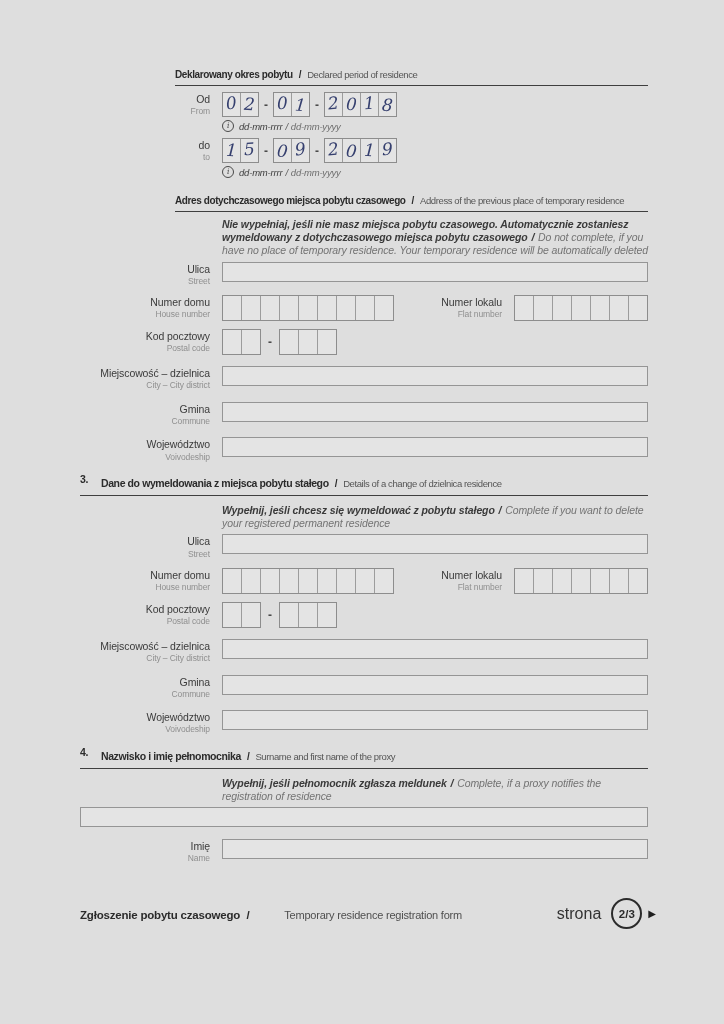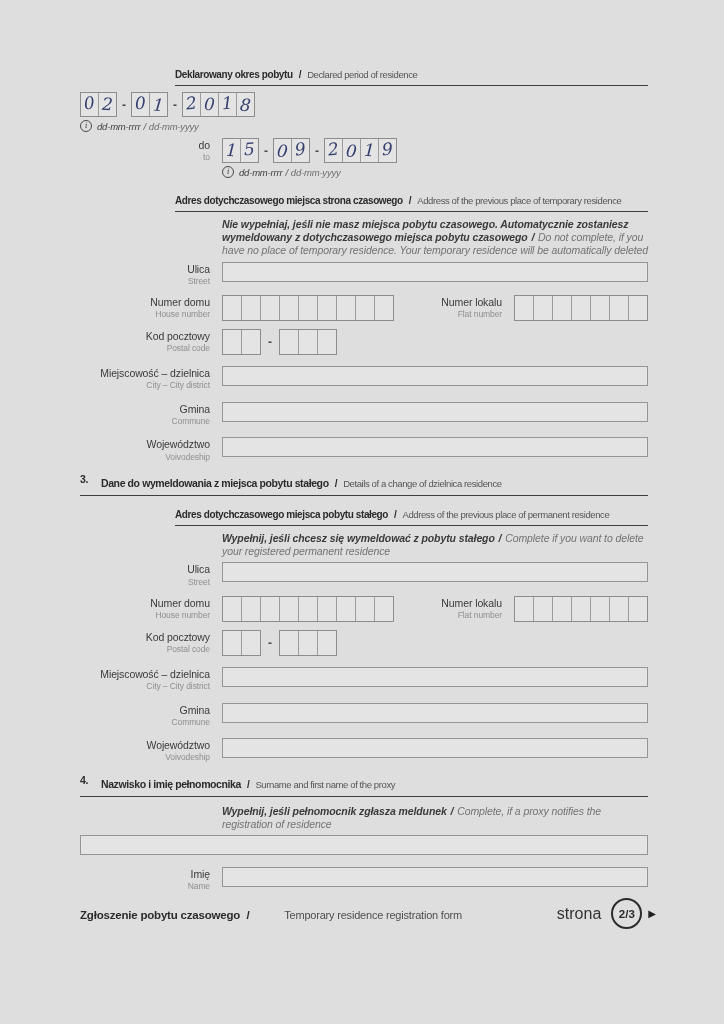--- a/index.html
+++ b/index.html
@@ -110,20 +110,24 @@
 
 <div class="content">
 
   <div class="sub-header">
     <span class="hdr-pl">Deklarowany okres pobytu</span>
     <span class="hdr-sep">/</span>
     <span class="hdr-en">Declared period of residence</span>
   </div>
 
   <div class="drow mb-a">
+    <div class="flabel">
+      <div class="lpl">Od</div>
+      <div class="len">From</div>
+    </div>
     <div>
       <div class="dates">
         <div class="cellgroup">
           <div class="cell">
               <span class="ink r0">0</span>
             </div>
           <div class="cell">
               <span class="ink r1">2</span>
             </div>
         </div>
@@ -204,21 +208,21 @@
       <div class="hint-row">
         <span class="info-icon">i</span>
         <span class="hint-pl">dd-mm-rrrr</span>
         <span class="hint-sep">/</span>
         <span class="hint-en">dd-mm-yyyy</span>
       </div>
     </div>
   </div>
 
   <div class="sub-header">
-    <span class="hdr-pl">Adres dotychczasowego miejsca strona czasowego</span>
+    <span class="hdr-pl">Adres dotychczasowego miejsca pobytu czasowego</span>
     <span class="hdr-sep">/</span>
     <span class="hdr-en">Address of the previous place of temporary residence</span>
   </div>
 
   <p class="note">
     <span class="note-pl">Nie wypełniaj, jeśli nie masz miejsca pobytu czasowego. Automatycznie zostaniesz wymeldowany z dotychczasowego miejsca pobytu czasowego</span>
     <span class="note-sep">/</span>
     <span class="note-en">Do not complete, if you have no place of temporary residence. Your temporary residence will be automatically deleted</span>
   </p>
 
@@ -316,25 +320,20 @@
 
   <div class="sec-header">
     <span class="sec-num">3.</span>
     <span>
       <span class="hdr-pl" style="font-size:10.5px;">Dane do wymeldowania z miejsca pobytu stałego</span>
       <span class="hdr-sep">/</span>
       <span class="hdr-en">Details of a change of dzielnica residence</span>
     </span>
   </div>
 
-  <div class="sub-header">
-    <span class="hdr-pl">Adres dotychczasowego miejsca pobytu stałego</span>
-    <span class="hdr-sep">/</span>
-    <span class="hdr-en">Address of the previous place of permanent residence</span>
-  </div>
 
   <p class="note">
     <span class="note-pl">Wypełnij, jeśli chcesz się wymeldować z pobytu stałego</span>
     <span class="note-sep">/</span>
     <span class="note-en">Complete if you want to delete your registered permanent residence</span>
   </p>
 
   <div class="frow">
     <div class="flabel">
       <div class="lpl">Ulica</div>

